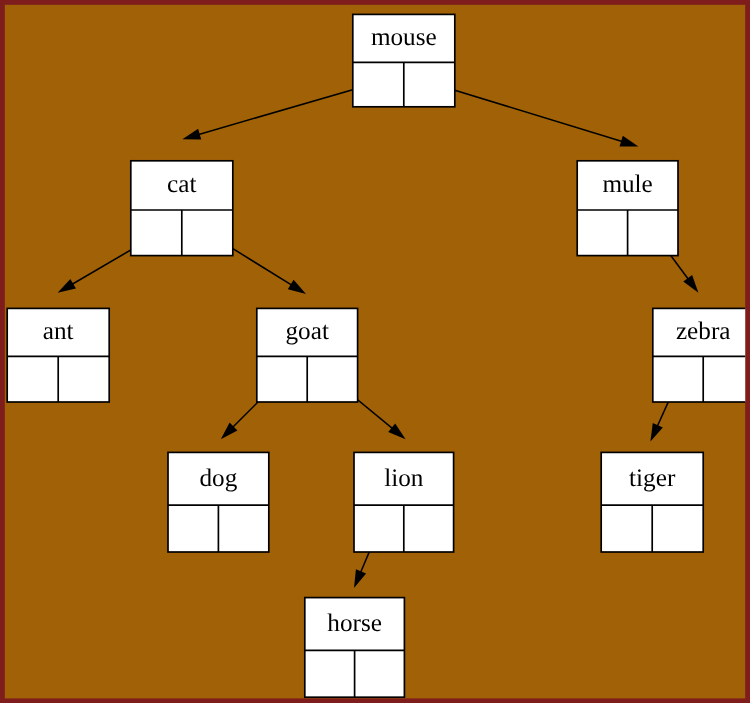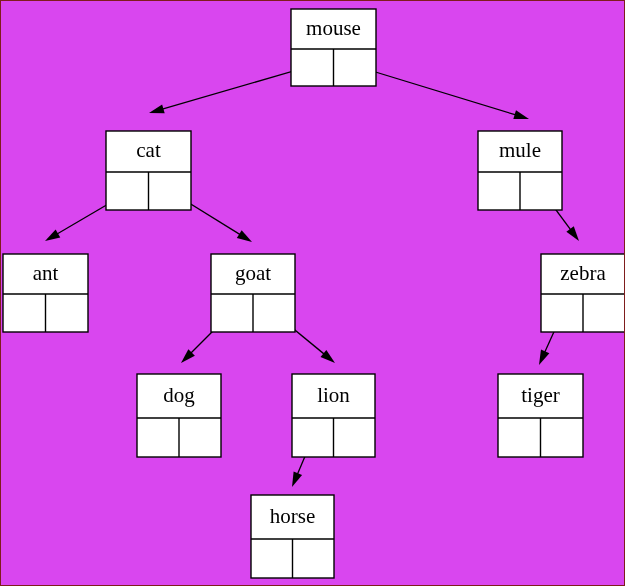--- a/index.html
+++ b/index.html
@@ -7,22 +7,22 @@
     padding: 0;
     background: #ffffff;
   }
   body {
     font-family: "Liberation Serif", "DejaVu Serif", serif;
   }
   #canvas-frame {
     position: relative;
     width: 625px;
     height: 586px;
-    background: #d946ef;
-    border: 1px solid #7f1d1d;
+    background: #a16207;
+    border: 4px solid #7f1d1d;
     box-sizing: border-box;
     overflow: hidden;
   }
   #tree-svg {
     position: absolute;
     left: 0;
     top: 0;
     width: 625px;
     height: 586px;
     display: block;

